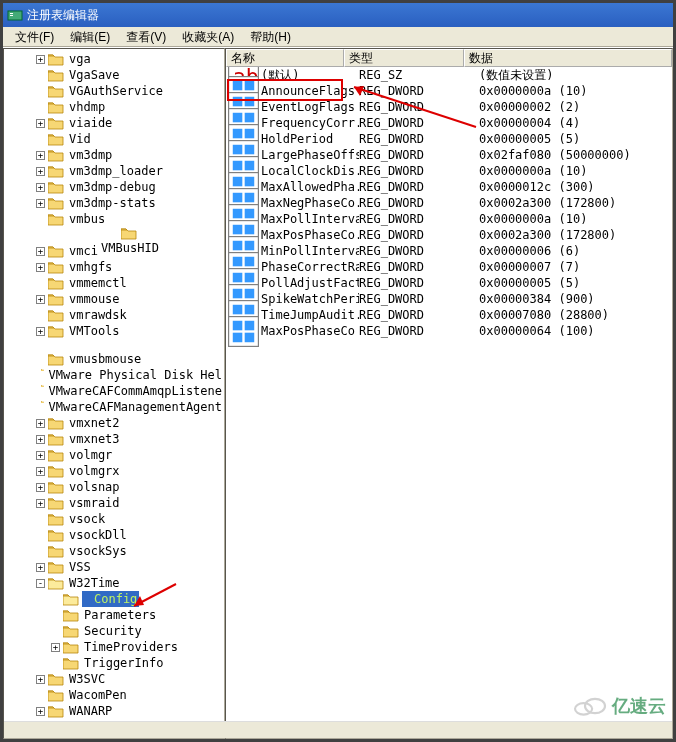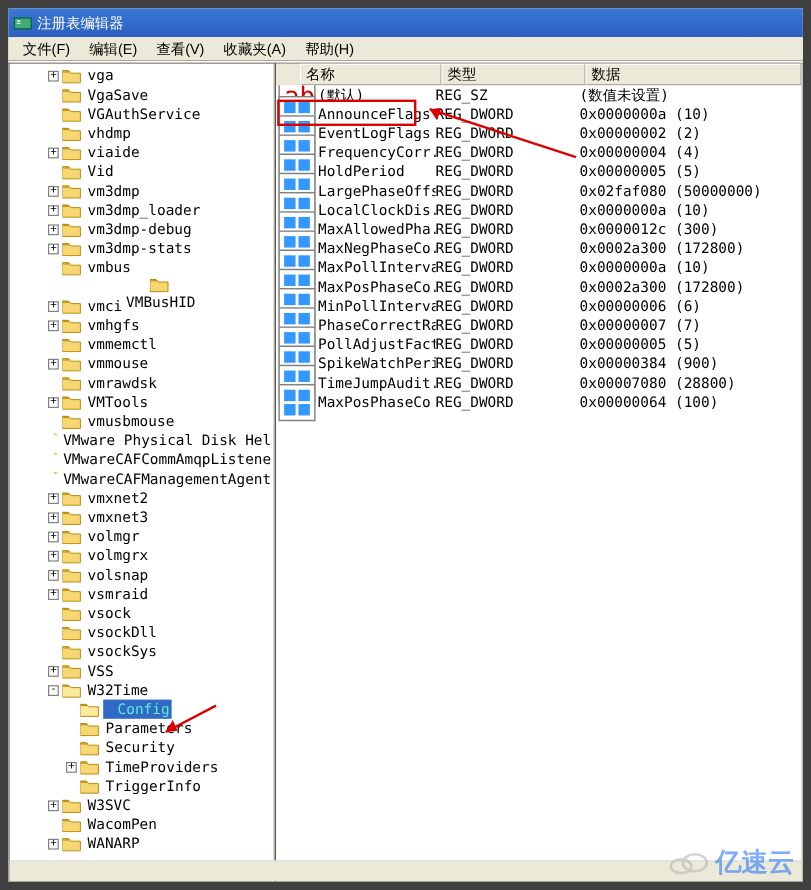--- a/index.html
+++ b/index.html
@@ -1,48 +1,48 @@
 <!DOCTYPE html>
 <html><head>
   <meta charset="utf-8">
   <style>
     * { margin: 0; padding: 0; box-sizing: border-box; }
     body { font-family: "Microsoft YaHei", SimSun, Arial, sans-serif; font-size: 12px; background: #ece9d8; }
-    .window { width: 676px; height: 742px; border: 7px solid #404040; display: flex; flex-direction: column; background: #fff; position: relative; }
+    .window { width: 676px; height: 742px; border: 3px solid #404040; display: flex; flex-direction: column; background: #fff; position: relative; }
     .titlebar { height: 24px; background: linear-gradient(#3b77d3,#2a5fc0); color: #fff; display: flex; align-items: center; padding: 0 4px; }
     .titlebar .icon { width: 16px; height: 16px; margin-right: 4px; }
     .titlebar .title { flex: 1; font-size: 12px; }
     .menubar { height: 20px; background: #ece9d8; border-bottom: 1px solid #aca899; display: flex; padding: 0 4px; align-items: center; }
     .menubar .menu-item { padding: 0 8px; line-height: 20px; cursor: default; }
     .content { flex: 1; display: flex; border-top: 1px solid #fff; overflow: hidden; }
     .tree-pane { width: 222px; background: #fff; border: 1px inset #aca899; overflow: auto; position: relative; }
     .tree { padding: 2px 0 2px 2px; white-space: nowrap; font-family: SimSun, monospace; }
     .tree-node { display: flex; align-items: center; height: 16px; line-height: 16px; }
     .tree-toggle { width: 9px; height: 9px; border: 1px solid #808080; display: inline-flex; align-items: center; justify-content: center; font-size: 9px; line-height: 7px; margin-right: 3px; background: #fff; font-family: monospace; cursor: default; }
     .toggle-empty { width: 9px; height: 9px; margin-right: 3px; display: inline-block; }
     .folder-icon { width: 16px; height: 13px; margin-right: 3px; display: inline-block; }
     .folder-icon svg { display: block; }
     .tree-label { padding: 0 2px; cursor: default; }
-    .tree-label.selected { background: #316ac5; color: #5eead4; padding-left: 12px; }
+    .tree-label.selected { background: #316ac5; color: #bef264; padding-left: 12px; }
     .list-pane { flex: 1; background: #fff; border: 1px inset #aca899; display: flex; flex-direction: column; position: relative; overflow: hidden; }
     .list-header { display: flex; background: #ece9d8; height: 18px; }
     .list-header .col { border: 1px outset #fff; padding: 0 4px; line-height: 16px; font-size: 12px; cursor: default; }
-    .col-name { width: 118px; margin-left: 20px; }
+    .col-name { width: 118px; }
     .col-type { width: 120px; }
     .col-data { flex: 1; }
     .list-body { flex: 1; overflow: auto; position: relative; }
     .list-row { display: flex; height: 16px; line-height: 16px; align-items: center; font-family: SimSun, monospace; font-size: 12px; }
     .list-row .cell-icon { width: 31px; height: 16px; display: inline-flex; align-items: center; justify-content: center; margin-left: 2px; }
     .list-row .cell-name { width: 100px; overflow: hidden; white-space: nowrap; text-overflow: clip; padding-left: 2px; }
     .list-row .cell-type { width: 120px; }
     .list-row .cell-data { flex: 1; }
     .h-scrollbar { height: 17px; background: #ece9d8; border-top: 1px solid #ddd; }
     .highlight-rect { position: absolute; border: 2px solid #d00; pointer-events: none; }
     .arrow-svg { position: absolute; pointer-events: none; }
-    .watermark { position: absolute; right: 6px; bottom: 0; color: #3b82f6; font-size: 22px; font-weight: bold; display: flex; align-items: center; gap: 4px; opacity: 0.65; }
+    .watermark { position: absolute; right: 6px; bottom: 20px; color: #15803d; font-size: 18px; font-weight: bold; display: flex; align-items: center; gap: 4px; opacity: 0.65; }
     .watermark svg { width: 36px; height: 20px; }
   </style>
 </head>
 <body>
 
 <div class="window">
 
   <div class="titlebar">
     <span class="icon">
       <svg viewBox="0 0 16 16">
@@ -239,21 +239,21 @@
           <div class="tree-node" style="padding-left: 30px;">
             <span class="tree-toggle">+</span>
             <span class="folder-icon">
               <svg viewBox="0 0 16 13">
                 <polygon points="0,2 5,2 7,4 15,4 15,12 0,12" fill="#f7d774" stroke="#b8860b" stroke-width="0.8"></polygon>
                 <polygon points="0,2 5,2 6,3 0,3" fill="#f7d774" stroke="#b8860b" stroke-width="0.8"></polygon>
               </svg>
             </span>
             <span class="tree-label">VMTools</span>
           </div>
-          <div class="tree-node" style="padding-left: 30px;">
+          <div class="tree-node" style="padding-left: 30px; margin-top: 12px;">
             <span class="toggle-empty"></span>
             <span class="folder-icon">
               <svg viewBox="0 0 16 13">
                 <polygon points="0,2 5,2 7,4 15,4 15,12 0,12" fill="#f7d774" stroke="#b8860b" stroke-width="0.8"></polygon>
                 <polygon points="0,2 5,2 6,3 0,3" fill="#f7d774" stroke="#b8860b" stroke-width="0.8"></polygon>
               </svg>
             </span>
             <span class="tree-label">vmusbmouse</span>
           </div>
           <div class="tree-node" style="padding-left: 30px;">

